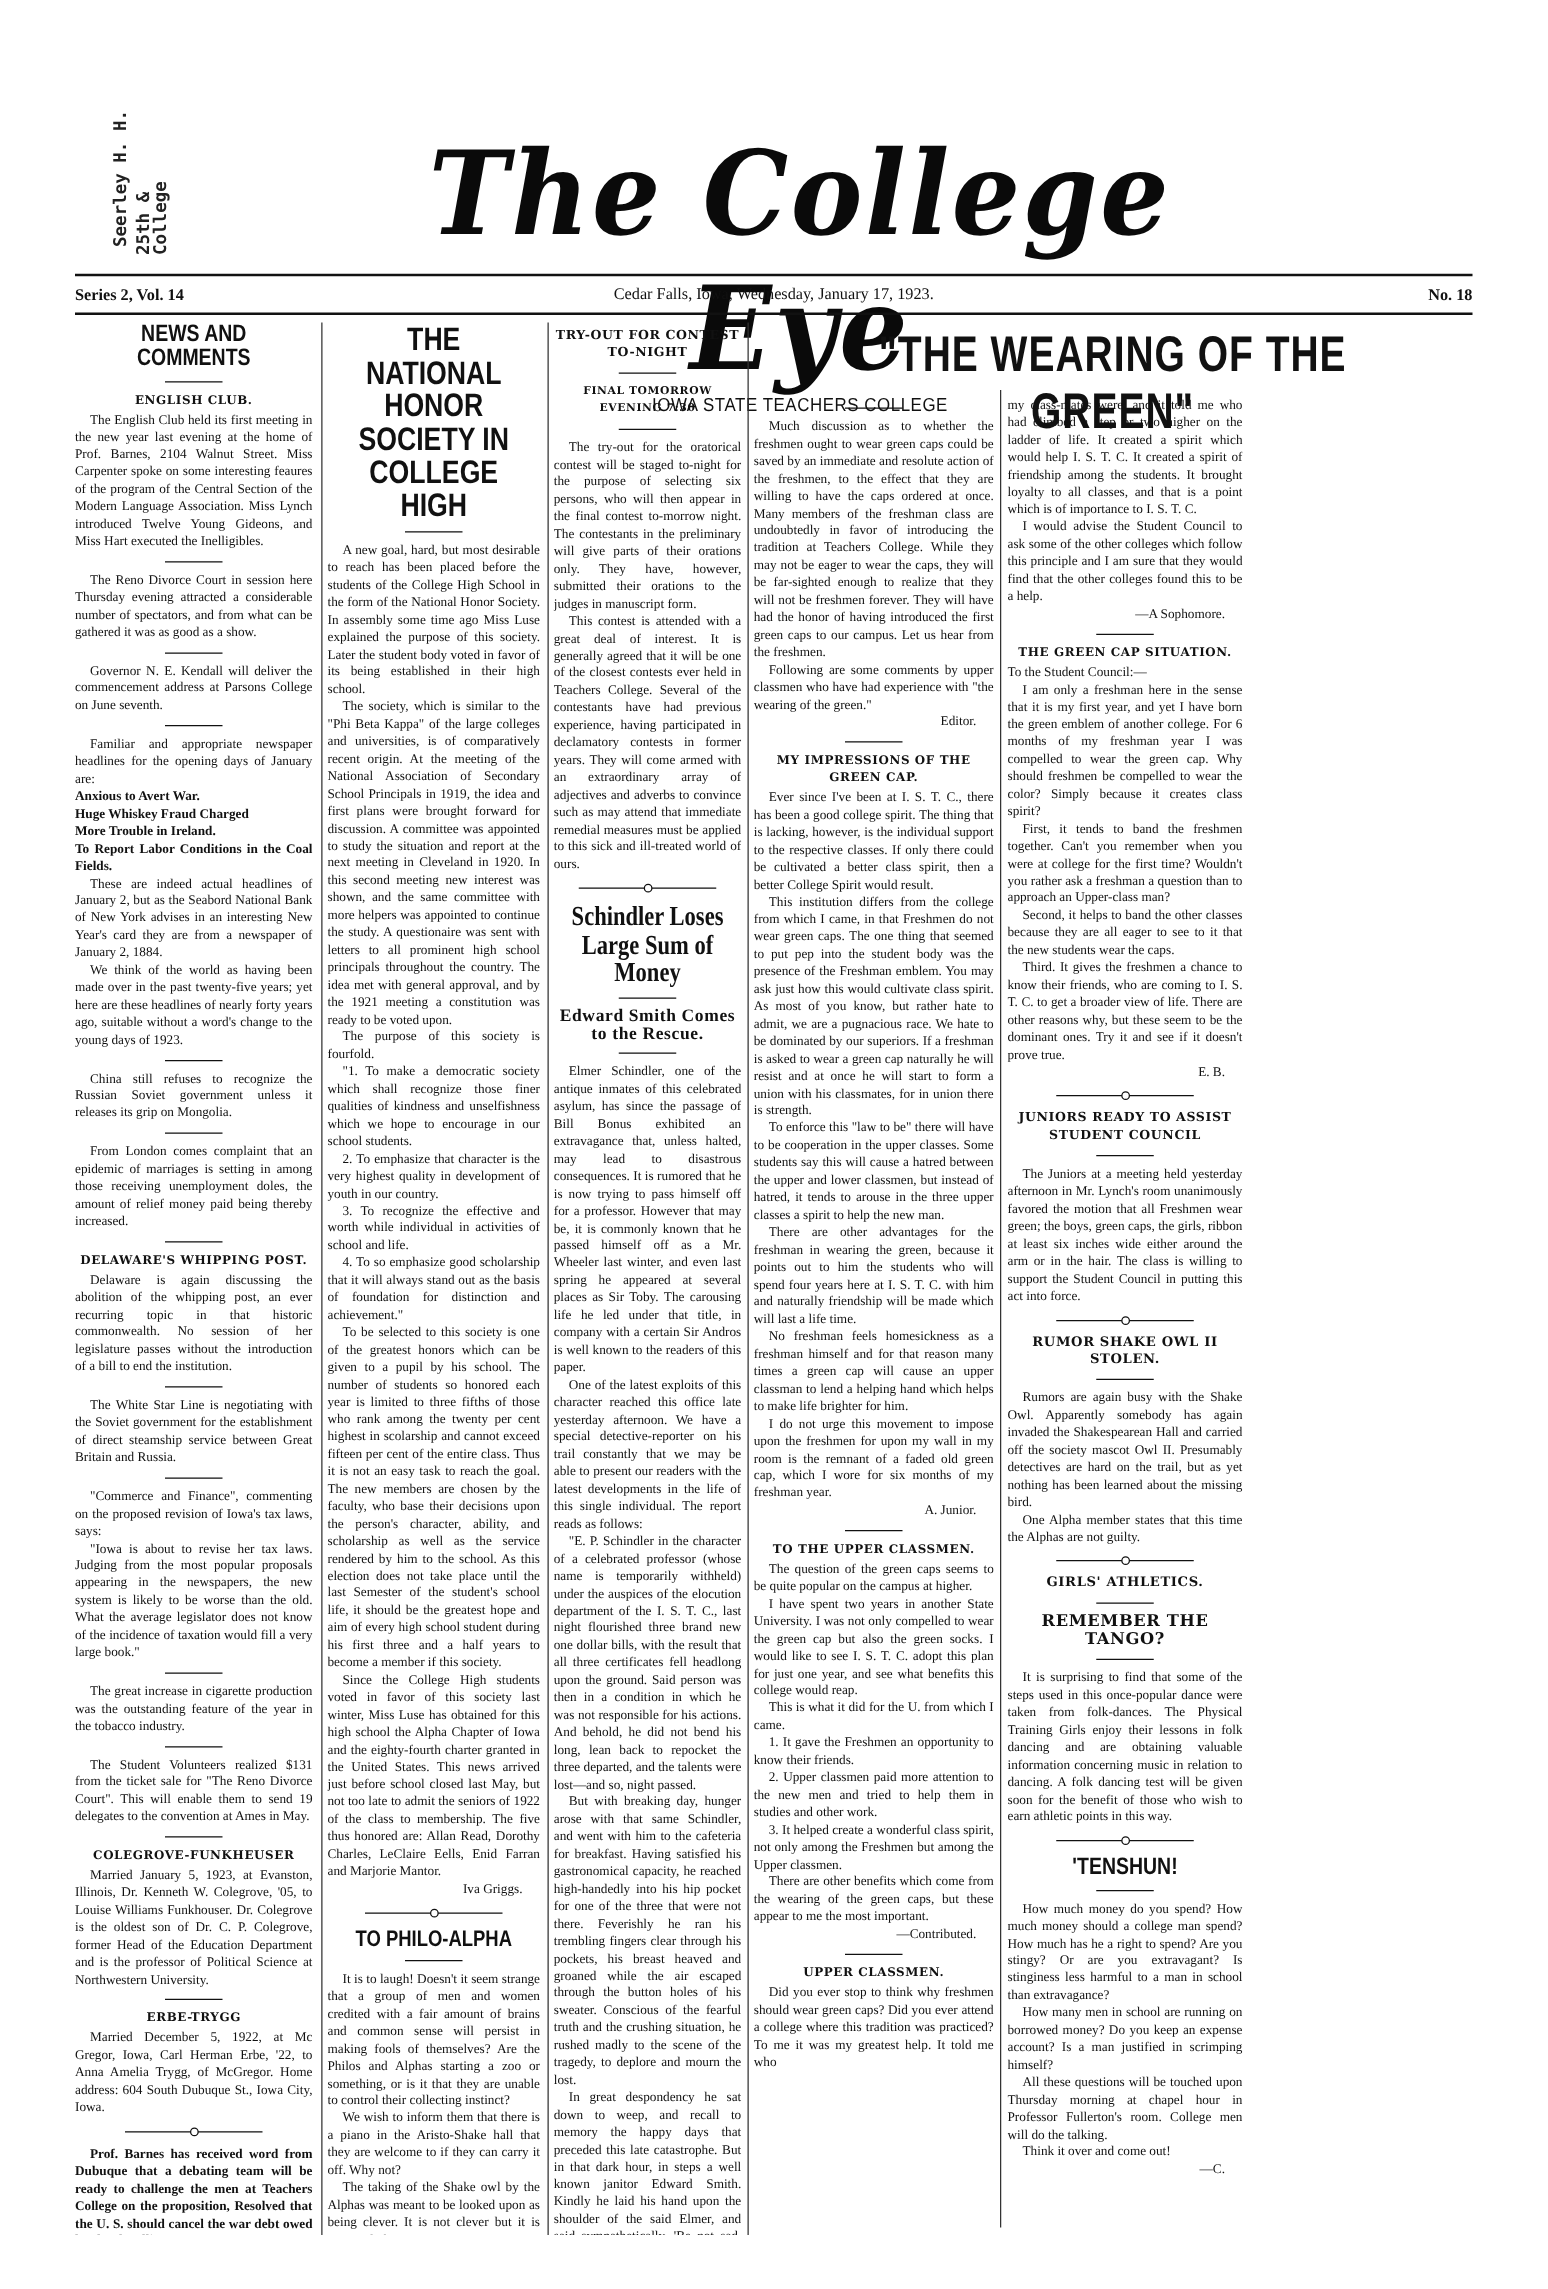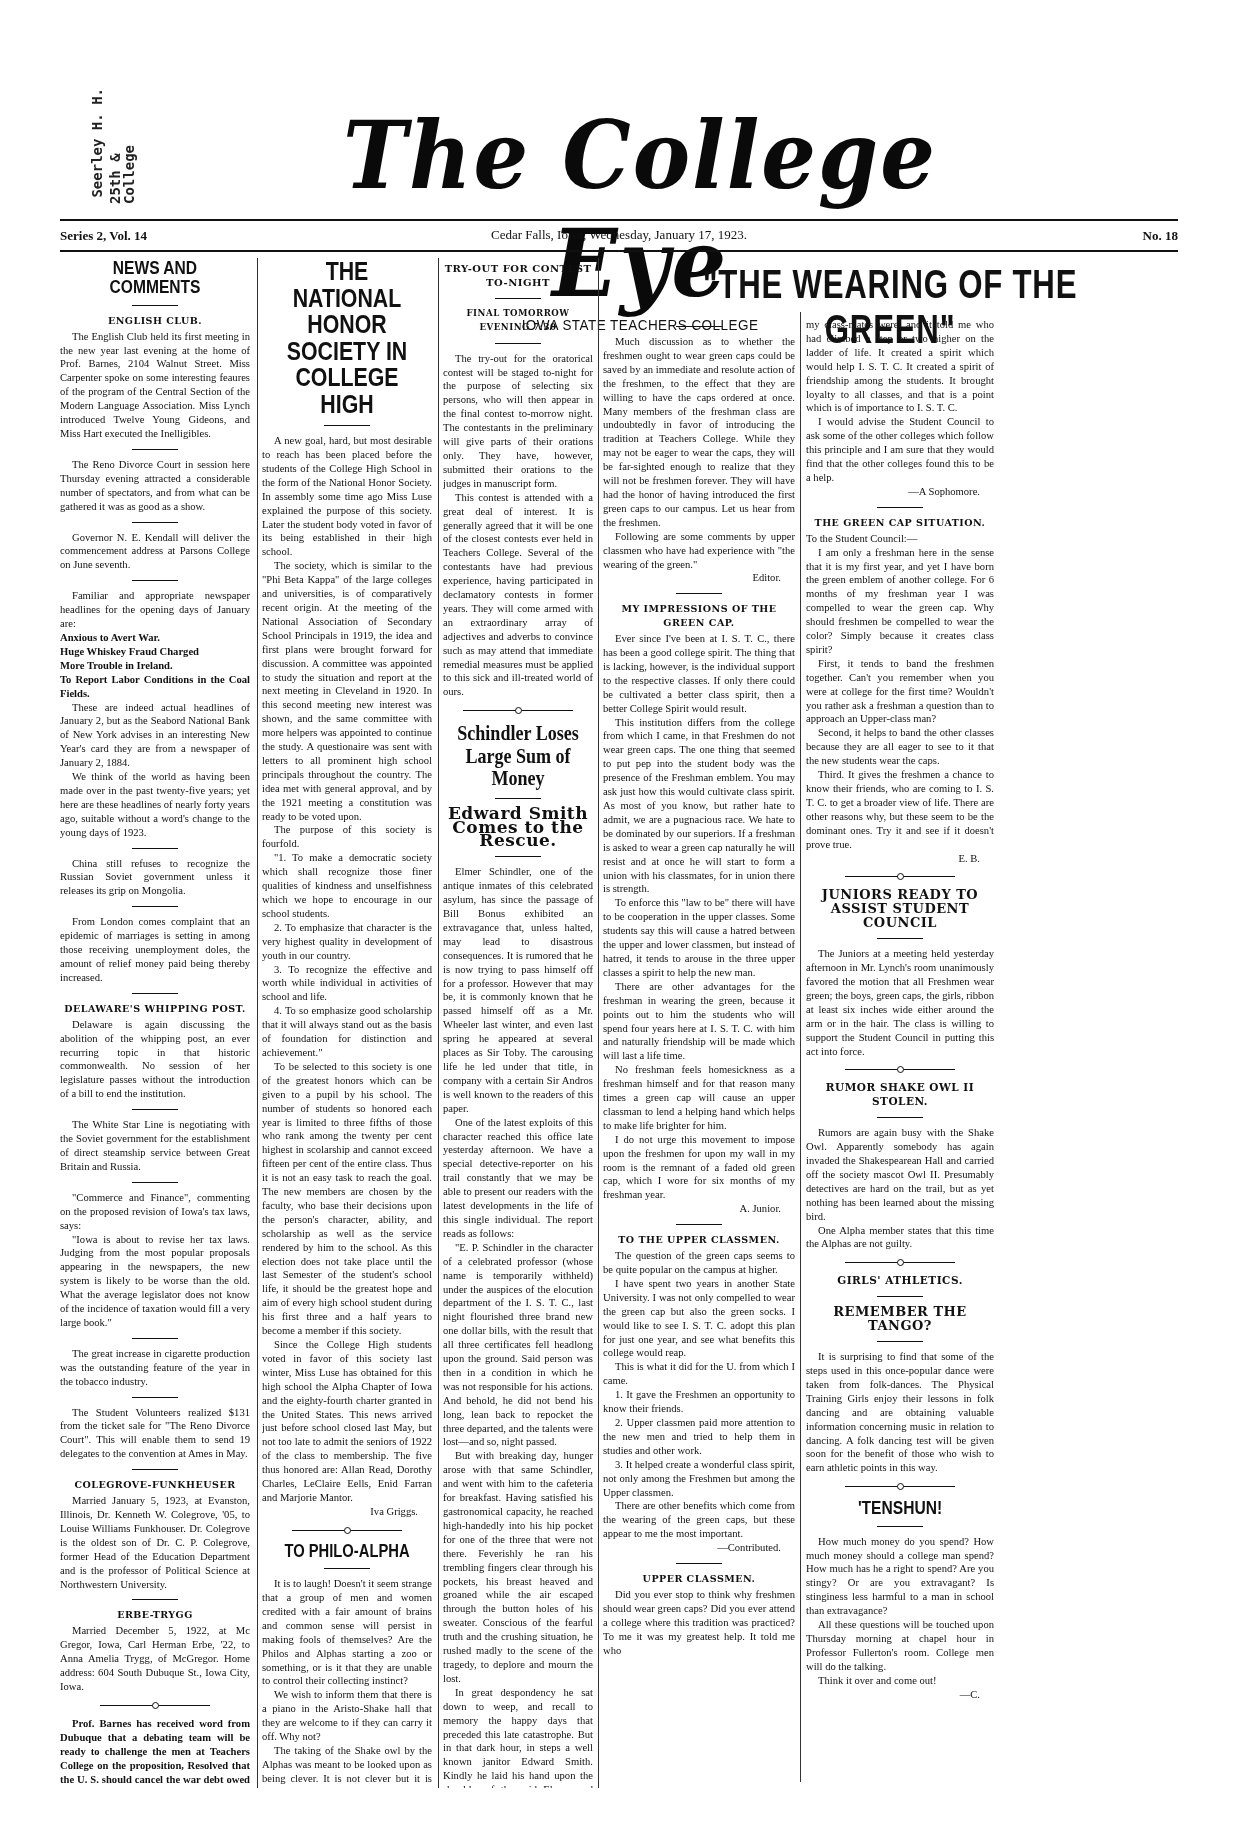--- a/index.html
+++ b/index.html
@@ -125,21 +125,21 @@
 <div class="col" style="left:443px;width:150px;height:1530px;">
   <div class="h-small" style="font-size:10px;">TRY-OUT FOR CONTEST TO-NIGHT</div>
   <div class="sep"></div>
   <div class="h-small" style="font-size:8.6px;">FINAL TOMORROW EVENING 7:30</div>
   <div class="sep"></div>
   <p>The try-out for the oratorical contest will be staged to-night for the purpose of selecting six persons, who will then appear in the final contest to-morrow night. The contestants in the preliminary will give parts of their orations only. They have, however, submitted their orations to the judges in manuscript form.</p>
   <p>This contest is attended with a great deal of interest. It is generally agreed that it will be one of the closest contests ever held in Teachers College. Several of the contestants have had previous experience, having participated in declamatory contests in former years. They will come armed with an extraordinary array of adjectives and adverbs to convince such as may attend that immediate remedial measures must be applied to this sick and ill-treated world of ours.</p>
   <div class="sep-o"></div>
   <div class="h-big" style="font-size:22px;font-family:'Liberation Serif',serif;">Schindler Loses Large Sum of Money</div>
   <div class="sep"></div>
-  <div class="h-small" style="font-size:17px;">Edward Smith Comes to the Rescue.</div>
+  <div class="h-small" style="font-size:14px;font-family:Liberation Serif, serif;">Edward Smith Comes to the Rescue.</div>
   <div class="sep"></div>
   <p>Elmer Schindler, one of the antique inmates of this celebrated asylum, has since the passage of Bill Bonus exhibited an extravagance that, unless halted, may lead to disastrous consequences. It is rumored that he is now trying to pass himself off for a professor. However that may be, it is commonly known that he passed himself off as a Mr. Wheeler last winter, and even last spring he appeared at several places as Sir Toby. The carousing life he led under that title, in company with a certain Sir Andros is well known to the readers of this paper.</p>
   <p>One of the latest exploits of this character reached this office late yesterday afternoon. We have a special detective-reporter on his trail constantly that we may be able to present our readers with the latest developments in the life of this single individual. The report reads as follows:</p>
   <p>"E. P. Schindler in the character of a celebrated professor (whose name is temporarily withheld) under the auspices of the elocution department of the I. S. T. C., last night flourished three brand new one dollar bills, with the result that all three certificates fell headlong upon the ground. Said person was then in a condition in which he was not responsible for his actions. And behold, he did not bend his long, lean back to repocket the three departed, and the talents were lost—and so, night passed.</p>
   <p>But with breaking day, hunger arose with that same Schindler, and went with him to the cafeteria for breakfast. Having satisfied his gastronomical capacity, he reached high-handedly into his hip pocket for one of the three that were not there. Feverishly he ran his trembling fingers clear through his pockets, his breast heaved and groaned while the air escaped through the button holes of his sweater. Conscious of the fearful truth and the crushing situation, he rushed madly to the scene of the tragedy, to deplore and mourn the lost.</p>
   <p>In great despondency he sat down to weep, and recall to memory the happy days that preceded this late catastrophe. But in that dark hour, in steps a well known janitor Edward Smith. Kindly he laid his hand upon the shoulder of the said Elmer, and said sympathetically, 'Be not sad, for as long as there be janitors, students shall not lose their money permanently. Here in my hand are those same three dollars you lost upon this heath but yesterday. Take them and keep them well hereafter.' And there was joy in Elmer's heart and pocket-book, and love for the good and honest janitor-man.</p>
 
 </div>
 
 <div class="wearing-title">"THE WEARING OF THE GREEN"</div>
@@ -179,34 +179,35 @@
   <div class="sig">—A Sophomore.</div>
   <div class="sep"></div>
   <div class="h-small">THE GREEN CAP SITUATION.</div>
   <div>To the Student Council:—</div>
   <p>I am only a freshman here in the sense that it is my first year, and yet I have born the green emblem of another college. For 6 months of my freshman year I was compelled to wear the green cap. Why should freshmen be compelled to wear the color? Simply because it creates class spirit?</p>
   <p>First, it tends to band the freshmen together. Can't you remember when you were at college for the first time? Wouldn't you rather ask a freshman a question than to approach an Upper-class man?</p>
   <p>Second, it helps to band the other classes because they are all eager to see to it that the new students wear the caps.</p>
   <p>Third. It gives the freshmen a chance to know their friends, who are coming to I. S. T. C. to get a broader view of life. There are other reasons why, but these seem to be the dominant ones. Try it and see if it doesn't prove true.</p>
   <div class="sig">E. B.</div>
   <div class="sep-o"></div>
-  <div class="h-small" style="font-size:13px;">JUNIORS READY TO ASSIST STUDENT COUNCIL</div>
+  <div class="h-small" style="font-size:10px;">JUNIORS READY TO ASSIST STUDENT COUNCIL</div>
   <div class="sep"></div>
   <p>The Juniors at a meeting held yesterday afternoon in Mr. Lynch's room unanimously favored the motion that all Freshmen wear green; the boys, green caps, the girls, ribbon at least six inches wide either around the arm or in the hair. The class is willing to support the Student Council in putting this act into force.</p>
   <div class="sep-o"></div>
   <div class="h-small" style="font-size:10.5px;">RUMOR SHAKE OWL II STOLEN.</div>
   <div class="sep"></div>
   <p>Rumors are again busy with the Shake Owl. Apparently somebody has again invaded the Shakespearean Hall and carried off the society mascot Owl II. Presumably detectives are hard on the trail, but as yet nothing has been learned about the missing bird.</p>
   <p>One Alpha member states that this time the Alphas are not guilty.</p>
   <div class="sep-o"></div>
   <div class="h-small" style="font-size:10.5px;">GIRLS' ATHLETICS.</div>
   <div class="sep"></div>
   <div class="h-small" style="font-size:13px;">REMEMBER THE TANGO?</div>
   <div class="sep"></div>
   <p>It is surprising to find that some of the steps used in this once-popular dance were taken from folk-dances. The Physical Training Girls enjoy their lessons in folk dancing and are obtaining valuable information concerning music in relation to dancing. A folk dancing test will be given soon for the benefit of those who wish to earn athletic points in this way.</p>
   <div class="sep-o"></div>
   <div class="h-big" style="font-size:19px;">'TENSHUN!</div>
   <div class="sep"></div>
   <p>How much money do you spend? How much money should a college man spend? How much has he a right to spend? Are you stingy? Or are you extravagant? Is stinginess less harmful to a man in school than extravagance?</p>
+  <p>How many men in school are running on borrowed money? Do you keep an expense account? Is a man justified in scrimping himself?</p>
   <p>All these questions will be touched upon Thursday morning at chapel hour in Professor Fullerton's room. College men will do the talking.</p>
   <p>Think it over and come out!</p>
   <div class="sig">—C.</div>
 </div>
 
 </body></html>

